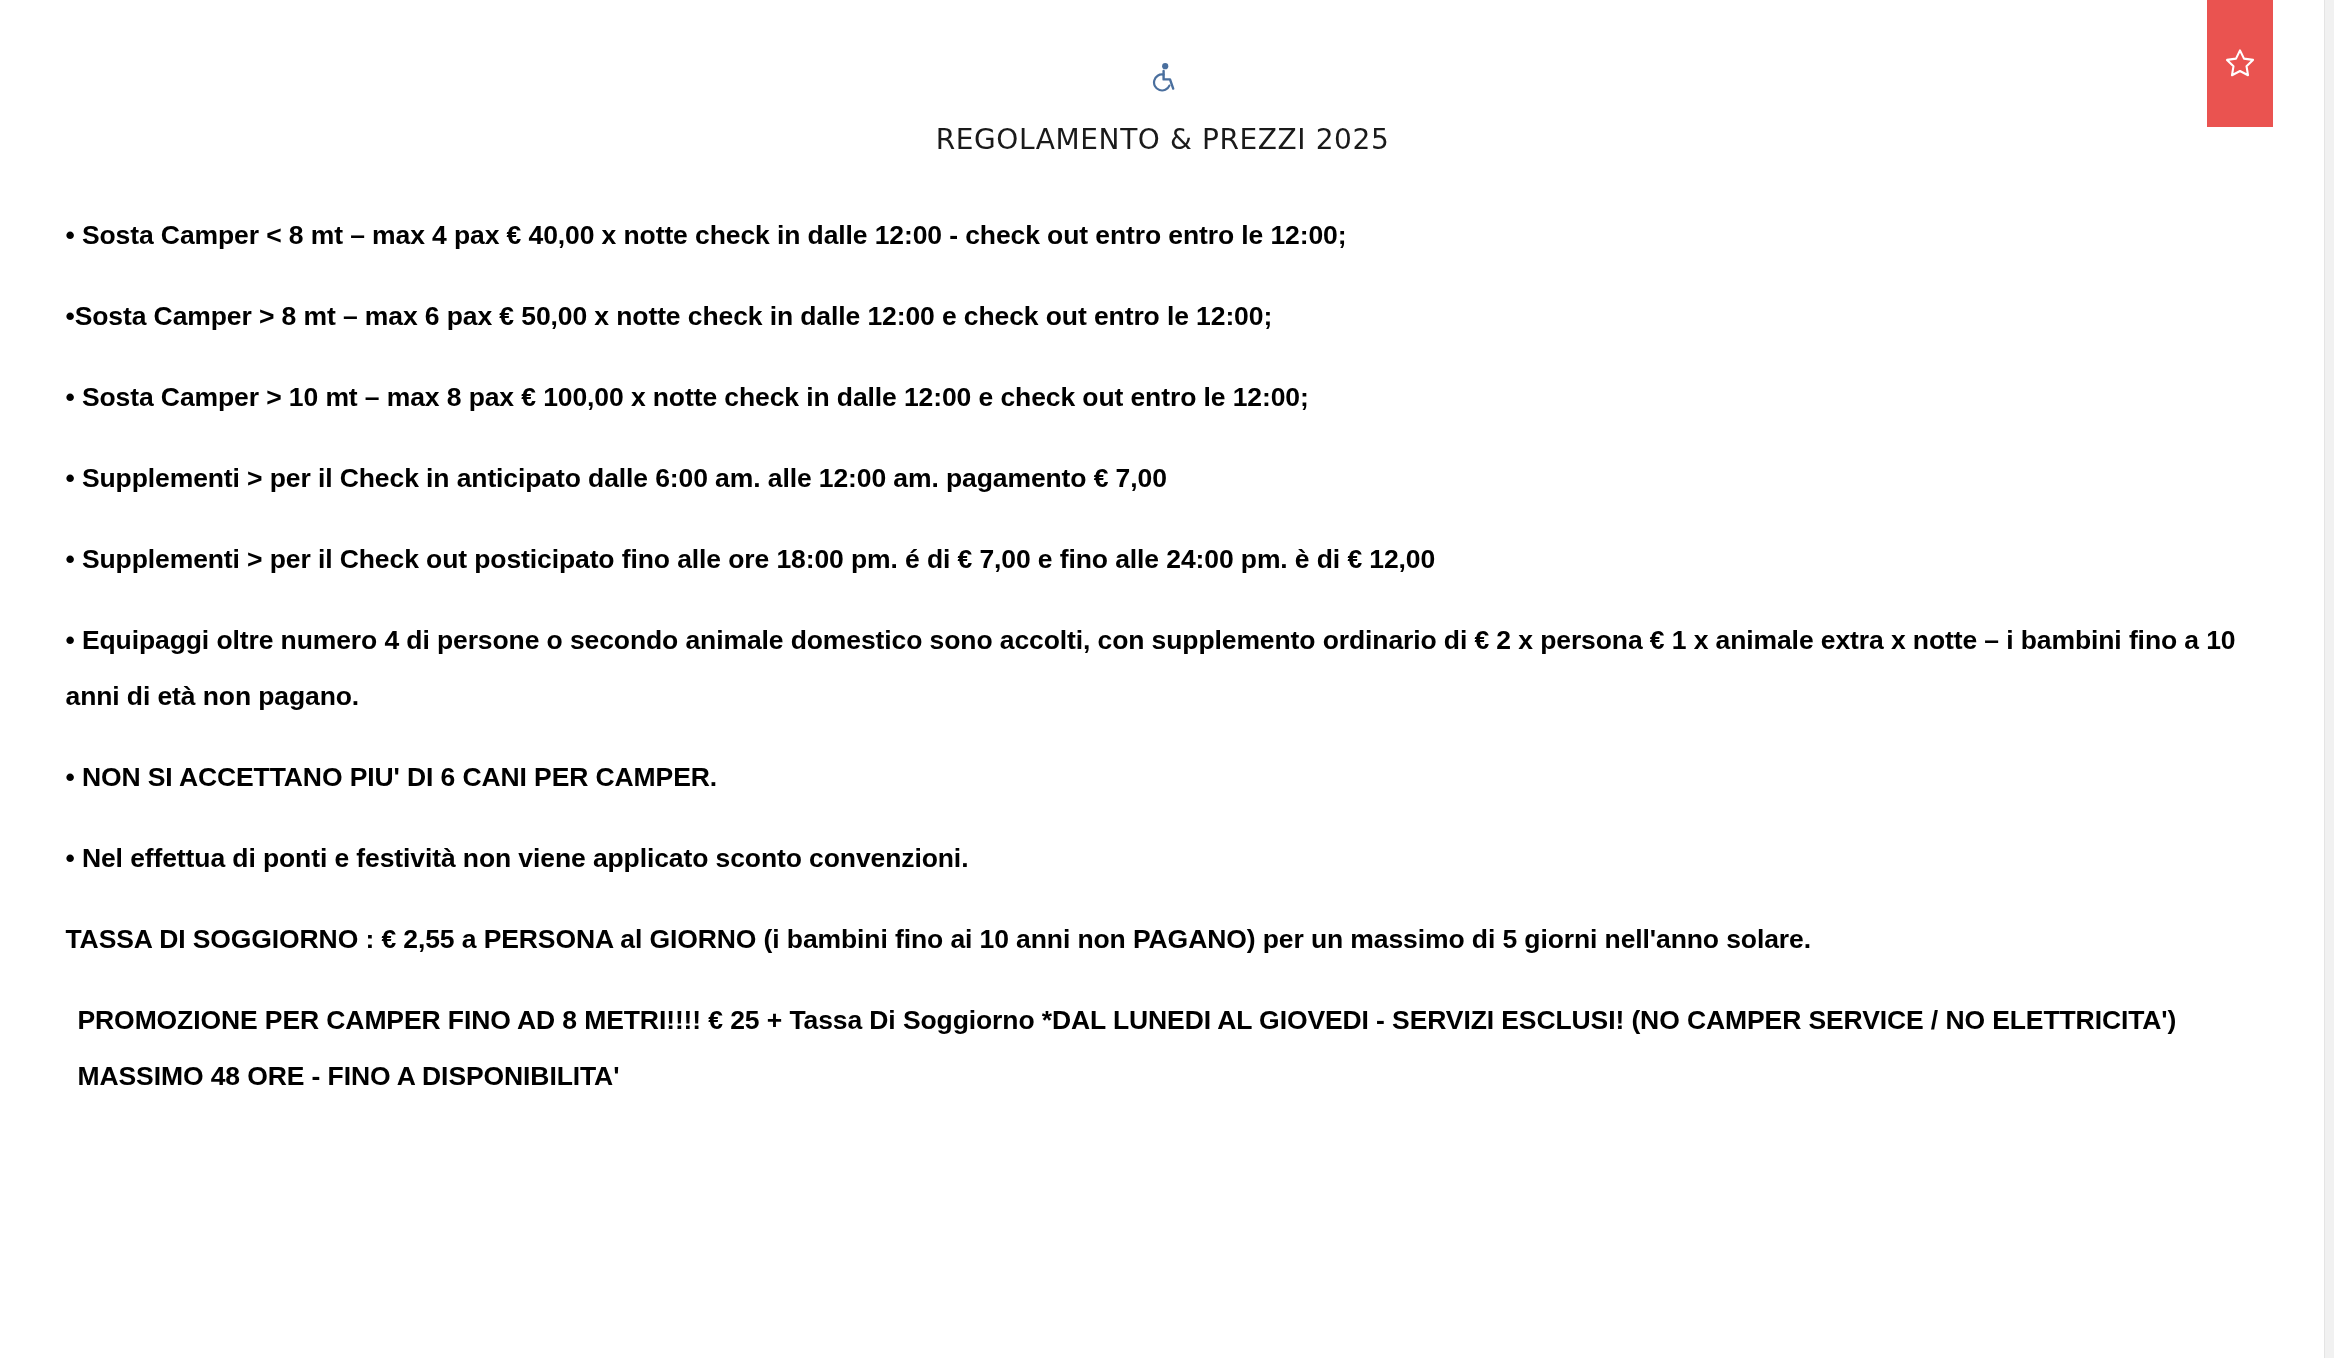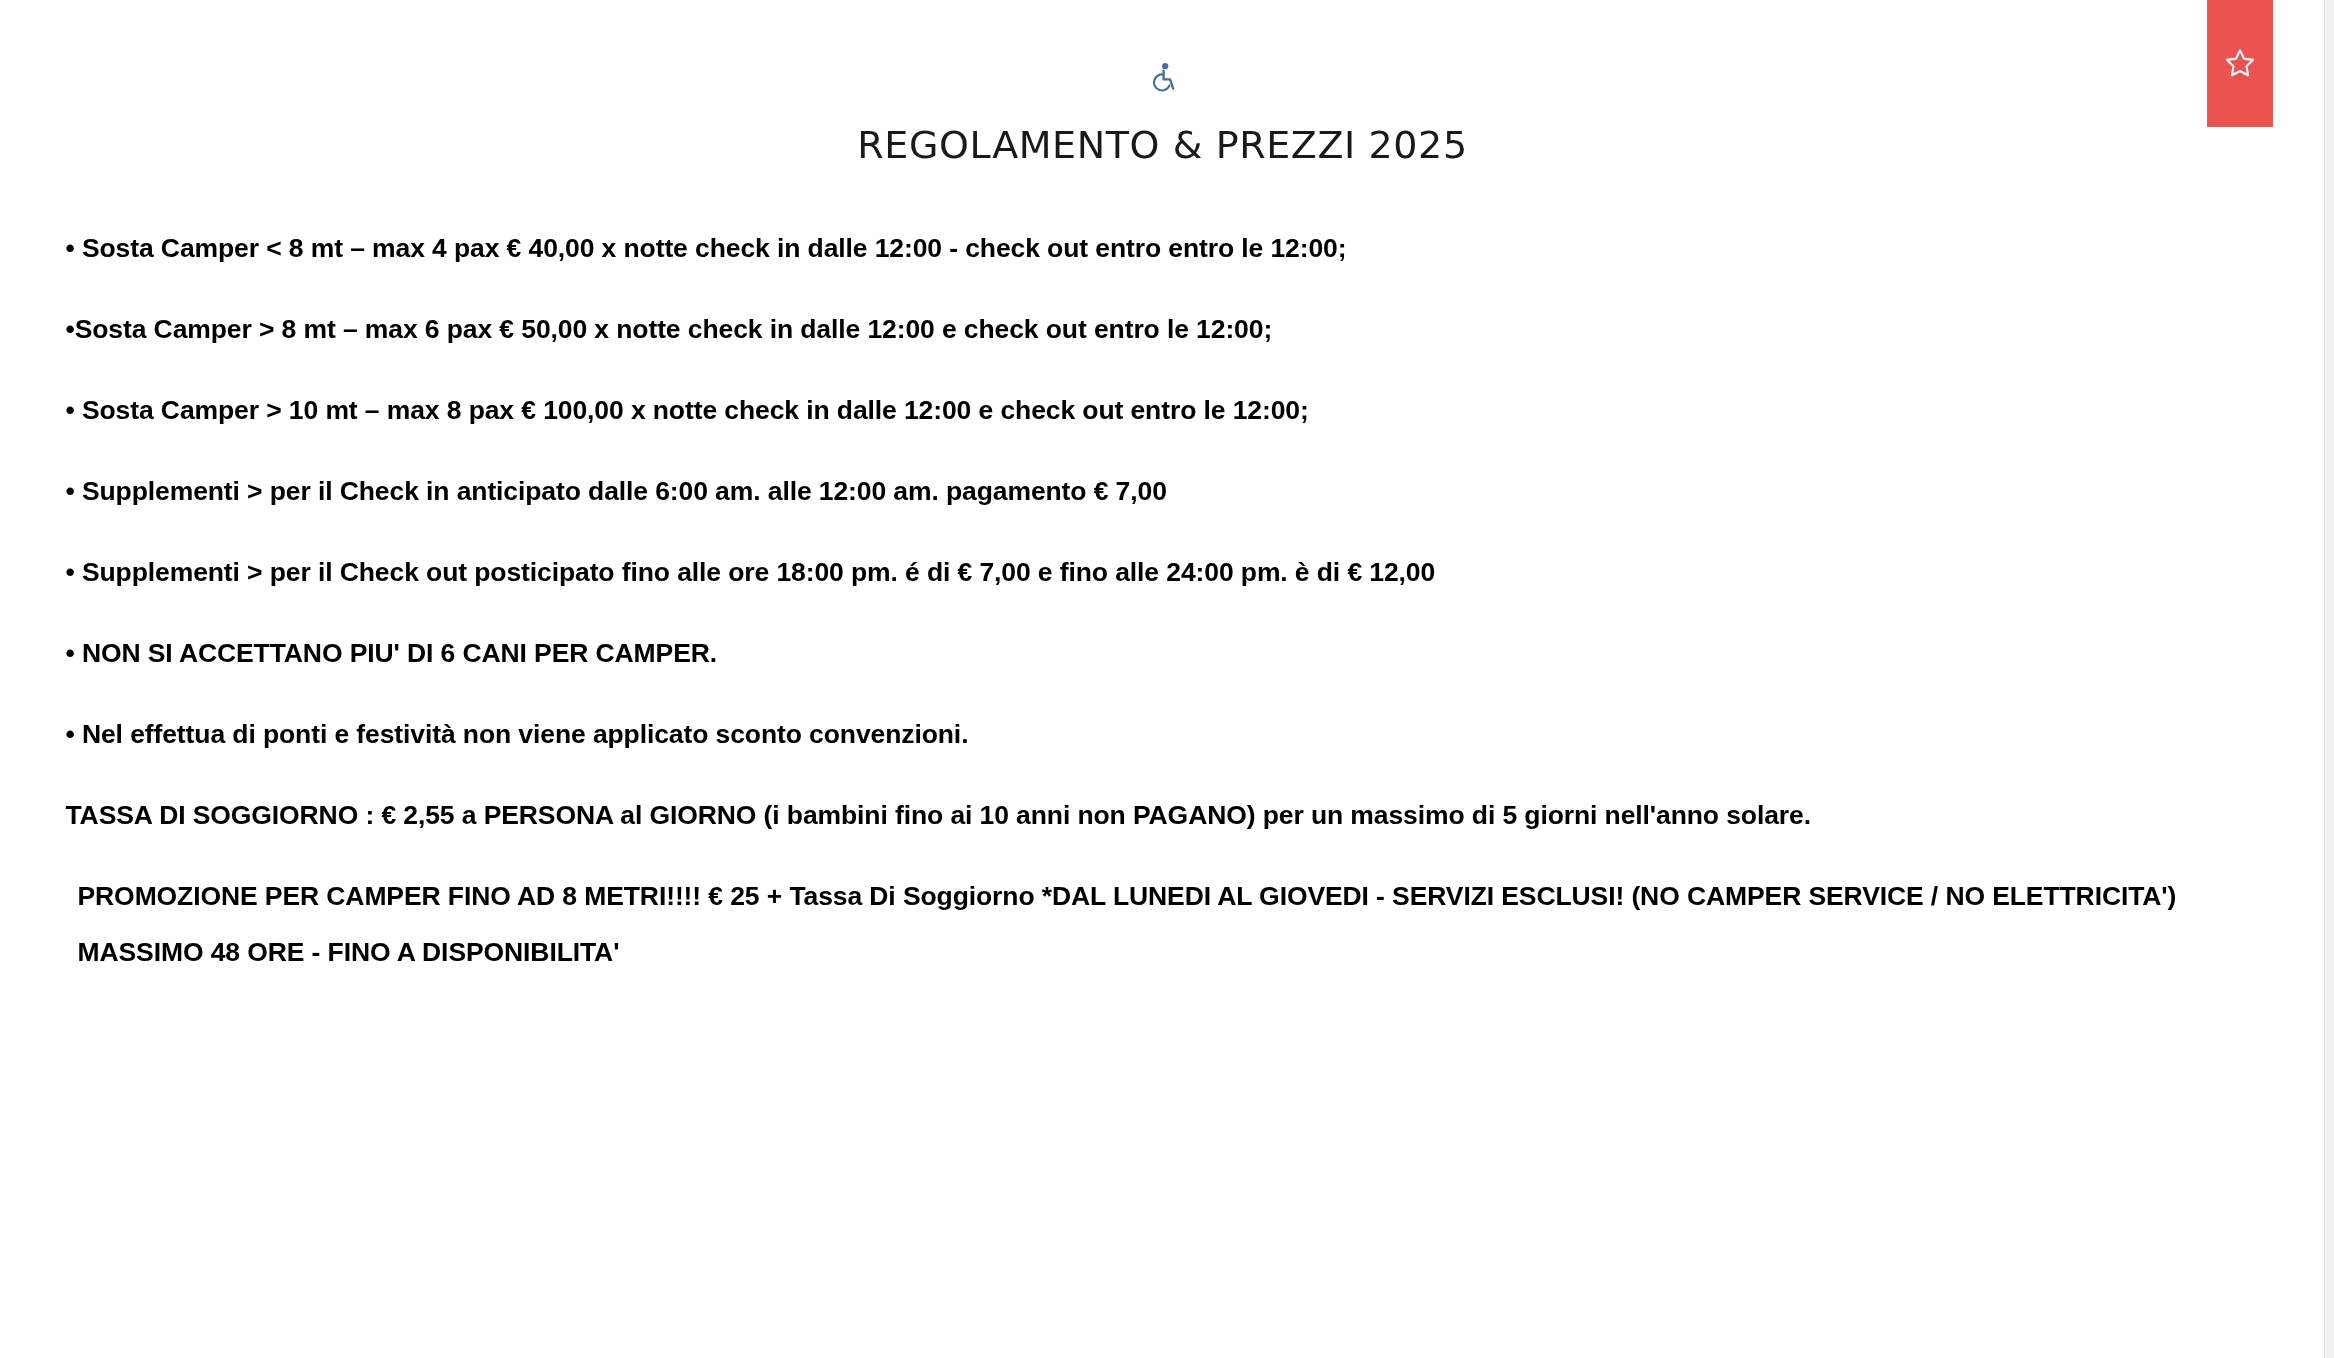--- a/index.html
+++ b/index.html
@@ -81,21 +81,21 @@
   }
   .access-row svg { display: block; }
 
   
   .page-title {
     margin: 0;
     padding-top: 18px;
     text-align: center;
     font-family: "DejaVu Sans", "Liberation Sans", sans-serif;
     font-weight: 400;
-    font-size: 38px;
+    font-size: 28px;
     letter-spacing: 0.6px;
     color: #1a1a1a;
     line-height: 1.25;
   }
 
   
   .rules {
     margin: 0 auto;
     padding-top: 50px;
     width: 2194px;
@@ -134,20 +134,21 @@
     </div>
 
     <h1 class="page-title">REGOLAMENTO &amp; PREZZI 2025</h1>
 
     <div class="rules">
       <p class="rule-line">• Sosta Camper &lt; 8 mt – max 4 pax € 40,00 x notte check in dalle 12:00 - check out entro entro le 12:00;</p>
       <p class="rule-line">•Sosta Camper &gt; 8 mt – max 6 pax € 50,00 x notte check in dalle 12:00 e check out entro le 12:00;</p>
       <p class="rule-line">• Sosta Camper &gt; 10 mt – max 8 pax € 100,00 x notte check in dalle 12:00 e check out entro le 12:00;</p>
       <p class="rule-line">• Supplementi &gt; per il Check in anticipato dalle 6:00 am. alle 12:00 am. pagamento € 7,00</p>
       <p class="rule-line">• Supplementi &gt; per il Check out posticipato fino alle ore 18:00 pm. é di € 7,00 e fino alle 24:00 pm. è di € 12,00</p>
+      <p class="rule-line wide">• Equipaggi oltre numero 4 di persone o secondo animale domestico sono accolti, con supplemento ordinario di € 2 x persona € 1 x animale extra x notte – i bambini fino a 10 anni di età non pagano.</p>
       <p class="rule-line">• NON SI ACCETTANO PIU' DI 6 CANI PER CAMPER.</p>
       <p class="rule-line">• Nel effettua di ponti e festività non viene applicato sconto convenzioni.</p>
       <p class="rule-line">TASSA DI SOGGIORNO : € 2,55 a PERSONA al GIORNO (i bambini fino ai 10 anni non PAGANO) per un massimo di 5 giorni nell'anno solare.</p>
       <p class="rule-line promo">PROMOZIONE PER CAMPER FINO AD 8 METRI!!!! € 25 + Tassa Di Soggiorno *DAL LUNEDI AL GIOVEDI - SERVIZI ESCLUSI! (NO CAMPER SERVICE / NO ELETTRICITA') MASSIMO 48 ORE - FINO A DISPONIBILITA'</p>
     </div>
 
   </div>
 
   <div class="review-tab">
     <span class="star-wrap">

